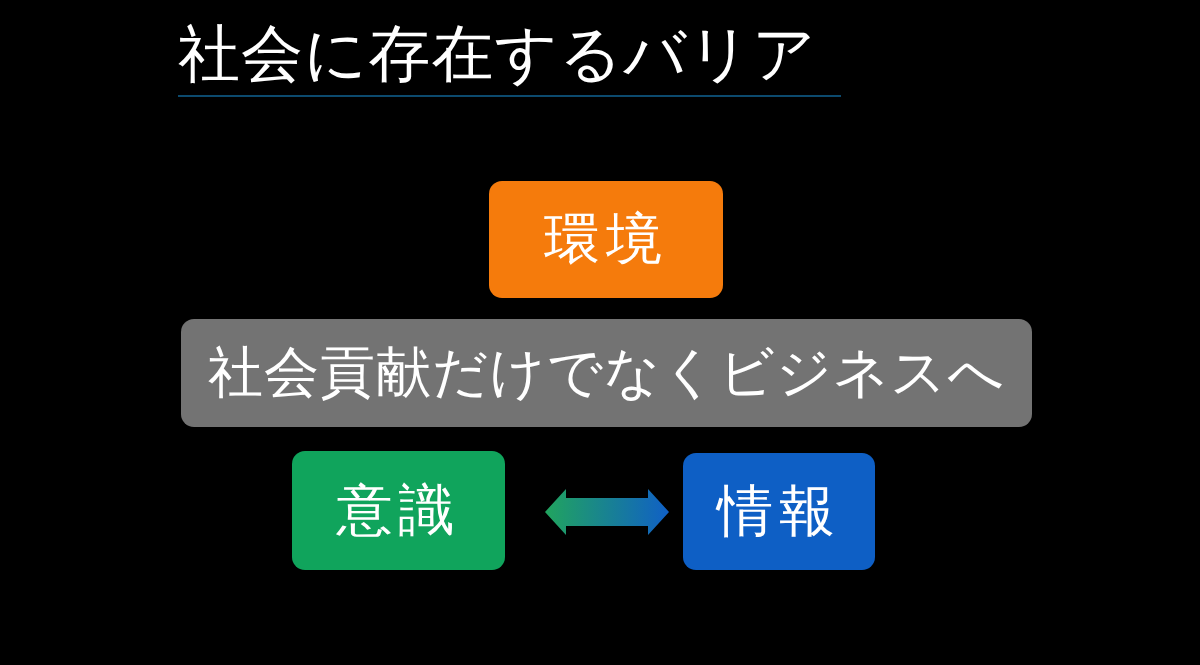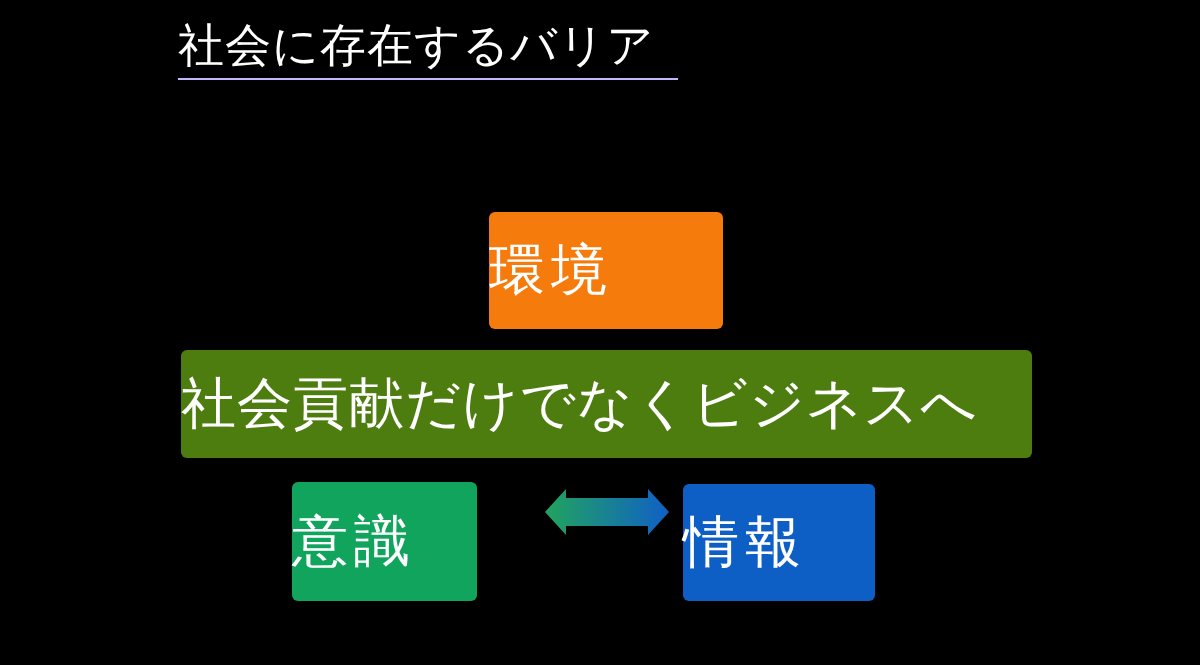--- a/index.html
+++ b/index.html
@@ -15,55 +15,55 @@
     position: relative;
     width: 1200px;
     height: 665px;
     background: #000000;
   }
   .slide-title {
     position: absolute;
     left: 178px;
     top: 20px;
     color: #ffffff;
-    font-size: 46px;
+    font-size: 62px;
     font-weight: 300;
     letter-spacing: 1px;
     line-height: 1.1;
     padding: 0 24px 7px 0;
-    border-bottom: 2px solid #c4b5fd;
+    border-bottom: 2px solid #0c4a6e;
     white-space: nowrap;
   }
   .shape {
     position: absolute;
     display: flex;
     align-items: center;
-    border-radius: 6px;
+    justify-content: center;
+    border-radius: 13px;
     color: #ffffff;
     font-weight: 300;
     white-space: nowrap;
-    margin-top: 31px;
   }
   .box-environment {
     left: 489px; top: 181px;
     width: 234px; height: 117px;
     background: #F57B0C;
     font-size: 56px;
     letter-spacing: 6px;
   }
   .box-message {
     left: 181px; top: 319px;
     width: 851px; height: 108px;
-    background: #4d7c0f;
+    background: #737373;
     font-size: 55px;
     letter-spacing: 1px;
   }
   .box-awareness {
     left: 292px; top: 451px;
-    width: 185px; height: 119px;
+    width: 213px; height: 119px;
     background: #10A45C;
     font-size: 56px;
     letter-spacing: 6px;
   }
   .box-information {
     left: 683px; top: 453px;
     width: 192px; height: 117px;
     background: #0E5FC5;
     font-size: 56px;
     letter-spacing: 6px;

